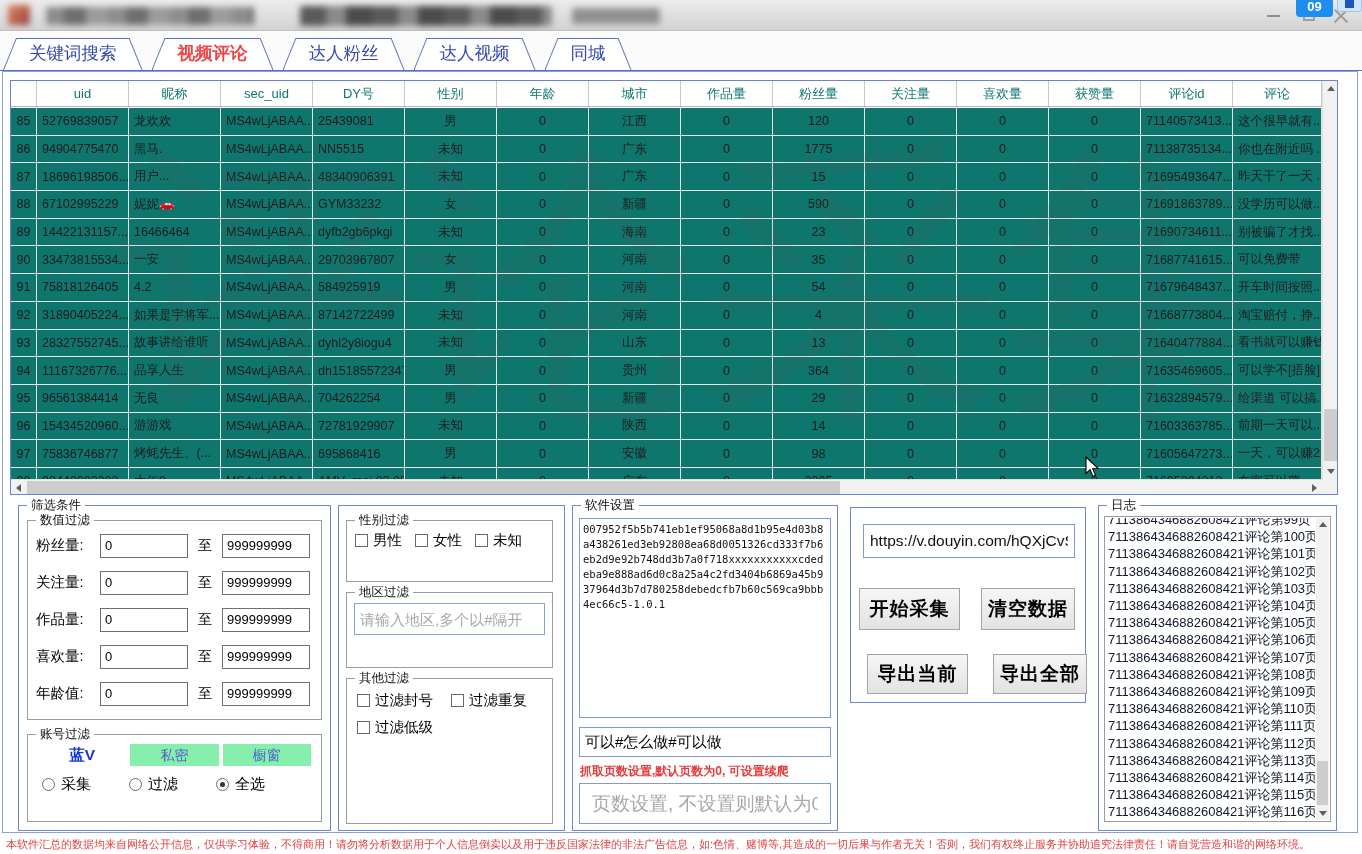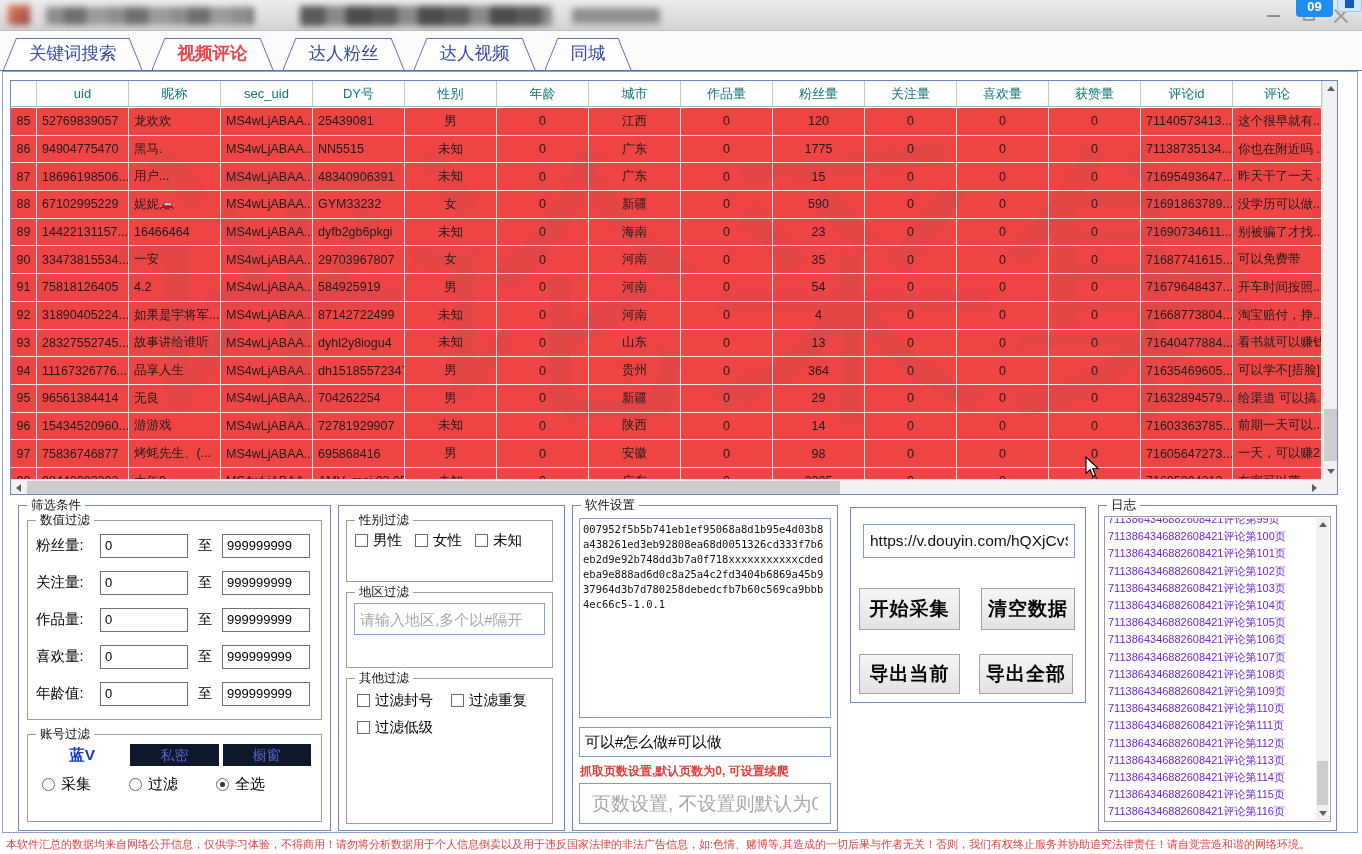--- a/index.html
+++ b/index.html
@@ -46,21 +46,21 @@
   #frame{position:absolute;left:2px;top:71px;width:1356px;height:762px;border:1px solid #8aa0d8;pointer-events:none;}
 
   
   #table-wrap{position:absolute;left:10px;top:80px;width:1328px;height:415px;border:1px solid #6b83c9;background:#fff;
     --cols:26px repeat(13,92px) minmax(0,1fr);overflow:hidden;}
   #thead{position:absolute;left:0;top:0;right:15px;height:26px;display:grid;grid-template-columns:var(--cols);
     background:#fff;border-bottom:1px solid #b5b5b5;z-index:2;}
   .th{border-right:1px solid #c9c9c9;display:flex;align-items:center;justify-content:center;
     font-size:13px;color:#0f766e;overflow:hidden;white-space:nowrap;}
   #tbody{position:absolute;left:0;top:27px;right:15px;bottom:15px;overflow:hidden;z-index:1;}
-  .trow{display:grid;grid-template-columns:var(--cols);height:27.7px;border-bottom:1px solid #e6e6e6;background:#ef4444;}
+  .trow{display:grid;grid-template-columns:var(--cols);height:27.7px;border-bottom:1px solid #e6e6e6;background:#0f766e;}
   .td{border-right:1px solid #e2e2e2;font-size:12.5px;color:#1c1c1c;display:flex;align-items:center;
     overflow:hidden;white-space:nowrap;padding:0 5px;}
   .cnum{justify-content:center;padding:0 2px;}
   .td.c4,.td.c5,.td.c6,.td.c7,.td.c8,.td.c9,.td.c10,.td.c11{justify-content:center;}
   .th.cnum{border-right:1px solid #c9c9c9;}
   #watermark{position:absolute;left:105px;top:42px;font-size:295px;line-height:1.1;white-space:nowrap;
     color:rgba(90,90,90,0.085);z-index:5;pointer-events:none;}
   
   .vscroll{position:absolute;top:0;right:0;bottom:15px;width:15px;background:#f1f1f1;border-left:1px solid #e0e0e0;z-index:6;}
   .vthumb{position:absolute;left:1px;width:13px;bottom:18px;height:52px;background:#cdcdcd;}
@@ -83,21 +83,21 @@
 
   #p-filter{left:18px;top:5px;width:313px;height:326px;}
   #numeric-box{left:8px;top:14px;width:295px;height:200px;}
   #num-rows{position:absolute;left:0;top:6px;right:0;}
   .num-row{display:flex;align-items:center;height:37px;padding:0 8px;}
   .nlabel{width:64px;font-size:14.5px;}
   .ninput{width:88px;height:24px;border:1px solid #707070;font-size:13px;padding:0 4px;font-family:inherit;background:#fff;}
   .zhi{margin:0 10px;font-size:14px;}
   #account-box{left:8px;top:228px;width:295px;height:88px;}
   #segs{display:flex;align-items:center;height:24px;margin:8px 10px 6px 10px;}
-  .seg{flex:1;text-align:center;font-size:14px;height:22px;line-height:22px;background:#0f172a;color:#5064c8;margin-left:4px;}
+  .seg{flex:1;text-align:center;font-size:14px;height:22px;line-height:22px;background:#86efac;color:#5064c8;margin-left:4px;}
   .seg0{background:transparent;color:#1236d4;font-weight:bold;font-size:15.5px;margin-left:0;}
   #radios{display:flex;margin:8px 14px;gap:38px;}
   .radio{display:inline-flex;align-items:center;gap:6px;font-size:15px;}
   .rb{width:13px;height:13px;border:1px solid #6a6a6a;border-radius:50%;position:relative;background:#fff;flex:none;}
   .rb.on::after{content:"";position:absolute;inset:3px;background:#333;border-radius:50%;}
 
   #p-mid{left:338px;top:5px;width:227px;height:326px;}
   #gender-box{left:7px;top:14px;width:207px;height:62px;}
   #gender-opts{display:flex;gap:13px;margin:10px 8px 0 8px;}
   #region-box{left:7px;top:86px;width:207px;height:76px;}
@@ -119,27 +119,27 @@
     font-size:19px;padding:0 12px;font-family:inherit;}
   #pages-input::placeholder{color:#a8a8a8;}
 
   #p-actions{left:850px;top:7px;width:236px;height:196px;}
   #url-input{position:absolute;left:12px;top:16px;width:212px;height:34px;border:1px solid #7f9bd2;
     font-size:15.5px;padding:0 6px;font-family:inherit;color:#111;}
   .act-btn{position:absolute;background:linear-gradient(#f6f6f6,#e2e2e2);border:1px solid #a3a3a3;
     font-weight:bold;font-size:19px;letter-spacing:1px;font-family:"Liberation Serif",serif;color:#000;cursor:default;}
   .b0{left:8px;top:80px;width:101px;height:42px;}
   .b1{left:130px;top:80px;width:94px;height:42px;}
-  .b2{left:8px;top:146px;width:101px;height:40px;}
-  .b3{left:128px;top:146px;width:94px;height:40px;}
+  .b2{left:16px;top:146px;width:101px;height:40px;}
+  .b3{left:142px;top:146px;width:94px;height:40px;}
 
   #p-log{left:1098px;top:5px;width:239px;height:326px;}
   #log-box{position:absolute;left:5px;top:10px;right:5px;bottom:8px;border:1px solid #9c9c9c;background:#fff;}
   #log-list{position:absolute;left:3px;top:1px;right:15px;bottom:1px;overflow:hidden;
-    font-size:11px;line-height:17.2px;color:#6d28d9;white-space:nowrap;}
+    font-size:13px;line-height:17.2px;color:#0f172a;white-space:nowrap;}
   .log-line:first-child{margin-top:-7px;}
   #log-scroll{position:absolute;top:1px;right:1px;bottom:1px;width:13px;background:#f1f1f1;}
   #log-scroll .sa-top,#log-scroll .sa-bottom{width:13px;height:13px;}
   .log-thumb{position:absolute;left:1px;width:11px;bottom:15px;height:44px;background:#cdcdcd;}
 
   #disclaimer{position:absolute;left:6px;bottom:2px;width:1352px;font-size:11px;color:#e34040;
     white-space:nowrap;overflow:hidden;}
 
   #cursor{position:absolute;left:1085px;top:456px;z-index:50;pointer-events:none;}
 </style>

